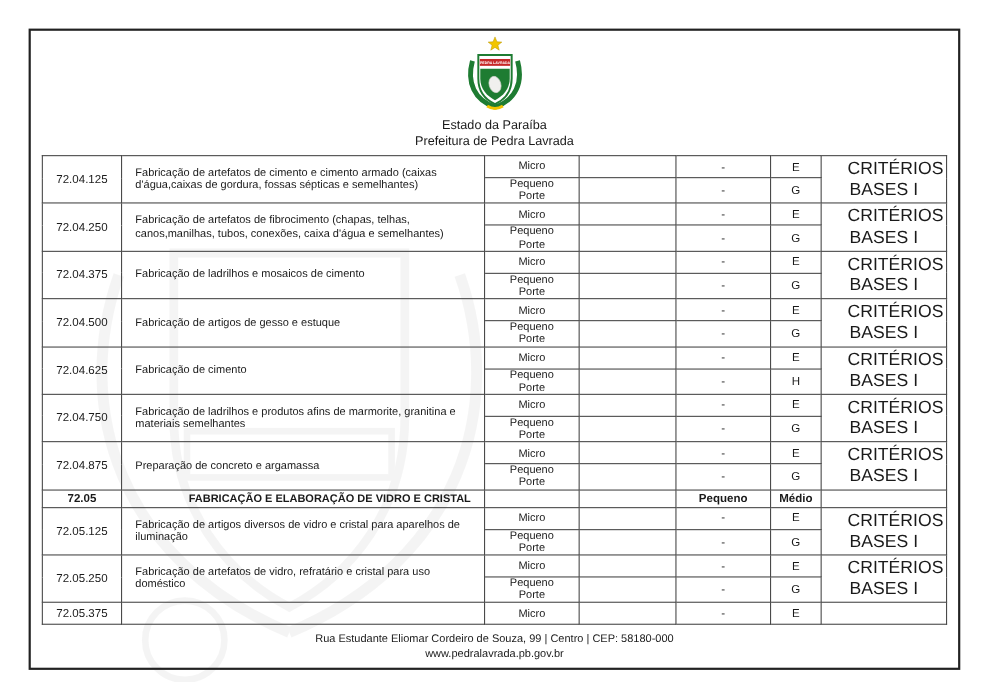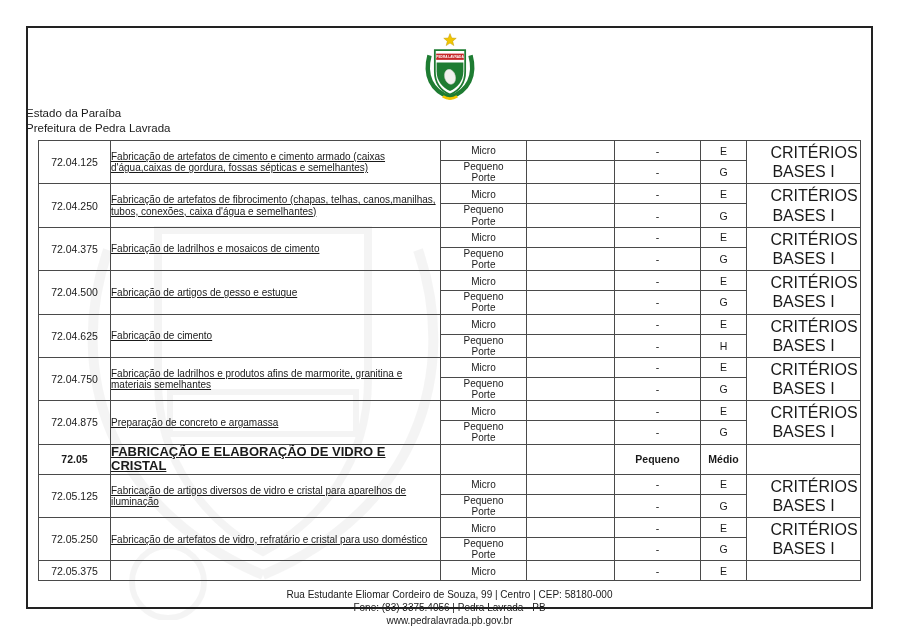--- a/index.html
+++ b/index.html
@@ -20,36 +20,36 @@
   .page-border{
     position:absolute;left:26px;top:26px;width:847px;height:583px;
     border:2px solid #222;pointer-events:none;z-index:3;
   }
   .watermark{
     position:absolute;left:48px;top:210px;opacity:0.06;z-index:0;pointer-events:none;
   }
   .content{
     position:absolute;left:26px;top:26px;width:847px;padding-top:6px;z-index:1;
   }
-  .header{text-align:left;}
+  .header{text-align:center;}
   .logo{width:66px;margin:0 auto;}
   .header-line{font-size:11.5px;line-height:14.5px;color:var(--ink);}
   .doc-table{
     border-collapse:collapse;margin:5px auto 0;table-layout:fixed;width:822px;
     background:transparent;
   }
   .doc-table td{
     border:1px solid #4a4a4a;font-size:10.5px;text-align:center;
     vertical-align:middle;padding:0 3px;height:20px;overflow:hidden;
   }
-  td.c-desc{text-align:left;padding:0 0;line-height:1.12;font-size:10px;text-decoration:underline;}
+  td.c-desc{text-align:left;padding:0 12px;line-height:1.12;font-size:10px;}
   td.c-size span{font-weight:normal;display:inline-block;max-width:58px;line-height:1.12;font-size:10px;}
   td.c-crit span{display:inline-block;max-width:66px;line-height:1.2;font-size:16px;}
   tr.section td{height:16px;font-weight:bold;}
-  tr.section td.c-desc{text-align:left;font-size:13px;}
+  tr.section td.c-desc{text-align:right;font-size:10px;}
   .footer{text-align:center;font-size:10px;line-height:13px;margin-top:7px;}
   .banner-text{font-size:3.6px;font-weight:bold;fill:#fff;}
   .star{fill:var(--brand-yellow);stroke:#b89400;stroke-width:0.5;}
   .wreath{stroke:var(--brand-green);fill:none;}
   .wreath-base{stroke:var(--brand-yellow);fill:none;}
   .shield-bg{fill:#ffffff;stroke:var(--brand-green);stroke-width:2;}
   .banner{fill:var(--brand-red);}
   .field{fill:var(--brand-green);}
   .stone{fill:#f0f0ee;stroke:#cfcfc9;stroke-width:0.6;}
 </style>
@@ -252,17 +252,16 @@
           <td class="c-blank"><span></span></td>
           <td class="c-dash"><span>-</span></td>
           <td class="c-letter"><span>E</span></td>
           <td class="c-crit"><span></span></td>
         </tr>
       </tbody>
   </table>
 
   <div class="footer">
     <div>Rua Estudante Eliomar Cordeiro de Souza, 99 | Centro | CEP: 58180-000</div>
-    <div>Fone: (83) 3375.4056 | Pedra Lavrada - PB</div>
     <div>www.pedralavrada.pb.gov.br</div>
   </div>
 
 </div>
 
 </body></html>

